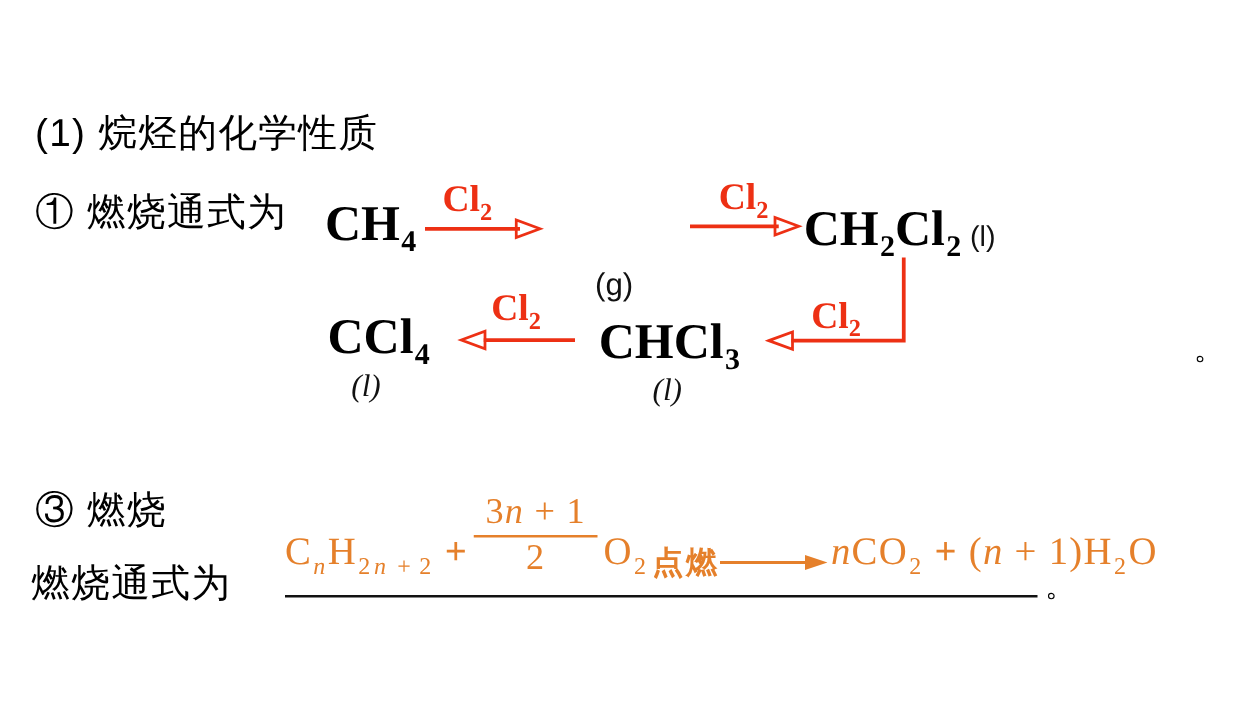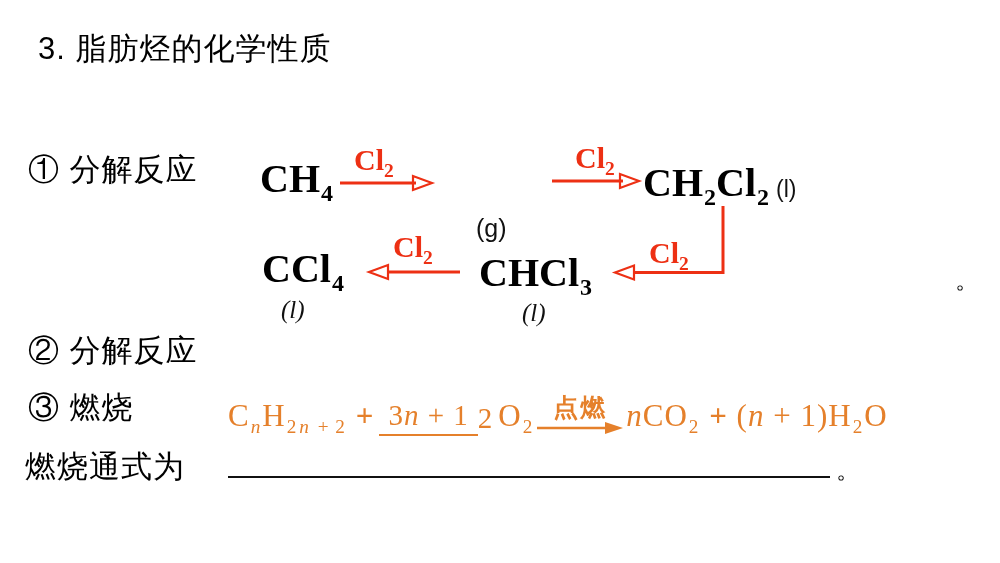--- a/index.html
+++ b/index.html
@@ -15,37 +15,36 @@
   .state{position:absolute;font-size:25px;color:#111;line-height:1;}
   .state.italic{font-family:"Liberation Serif",serif;font-style:italic;}
   .period{position:absolute;font-size:24px;line-height:1;}
   .arrows{position:absolute;left:0;top:0;pointer-events:none;}
   .arrows .line{stroke:var(--red,#ed3014);stroke-width:3;fill:none;}
   .arrows .head{stroke:var(--red,#ed3014);stroke-width:2.2;fill:none;}
   .equation{position:absolute;left:228px;top:394px;display:flex;align-items:flex-end;
             color:var(--orange,#e5802b);font-family:"Liberation Serif",serif;font-size:31px;
             letter-spacing:1px;white-space:nowrap;line-height:1.1;}
   .equation sub{font-size:62%;line-height:1;margin:0 1px;}
-  .frac{display:inline-flex;align-items:center;margin:0 5px;font-size:29px;}
+  .frac{display:inline-flex;flex-direction:column;align-items:center;margin:0 5px;font-size:29px;}
   .frac .num{padding:0 9px 2px;border-bottom:2px solid var(--orange,#e5802b);}
   .frac .den{padding-top:1px;}
-  .cond{display:inline-flex;flex-direction:column;align-items:center;margin:0 3px;}
+  .cond{display:inline-flex;flex-direction:row;align-items:center;margin:0 3px;}
   .cond .label{font-family:"Liberation Sans",sans-serif;font-weight:700;font-size:25px;
                letter-spacing:2px;line-height:1.05;}
   .underline{position:absolute;left:228px;top:476px;width:602px;height:0;
              border-top:2.5px solid #111;}
 </style>
 </head>
 <body>
 
 <div class="stage">
 
-  <div class="zh" style="left:38px;top:31px">3. 脂肪烃的化学性质</div>
-  <div class="zh" style="left:28px;top:152px">① 分解反应</div>
-  <div class="zh" style="left:28px;top:333px">② 分解反应</div>
+  <div class="zh" style="left:28px;top:89px">(1) 烷烃的化学性质</div>
+  <div class="zh" style="left:28px;top:152px">① 燃烧通式为</div>
   <div class="zh" style="left:28px;top:390px">③ 燃烧</div>
   <div class="zh" style="left:25px;top:449px">燃烧通式为</div>
 
   <svg class="arrows" width="1000" height="563" viewBox="0 0 1000 563">
     <g>
       <line class="line" x1="340" y1="183" x2="416" y2="183"></line>
       <path class="head" d="M432,183 L413,176 L413,190 Z"></path>
     </g>
     <g>
       <line class="line" x1="552" y1="181" x2="623" y2="181"></line>

